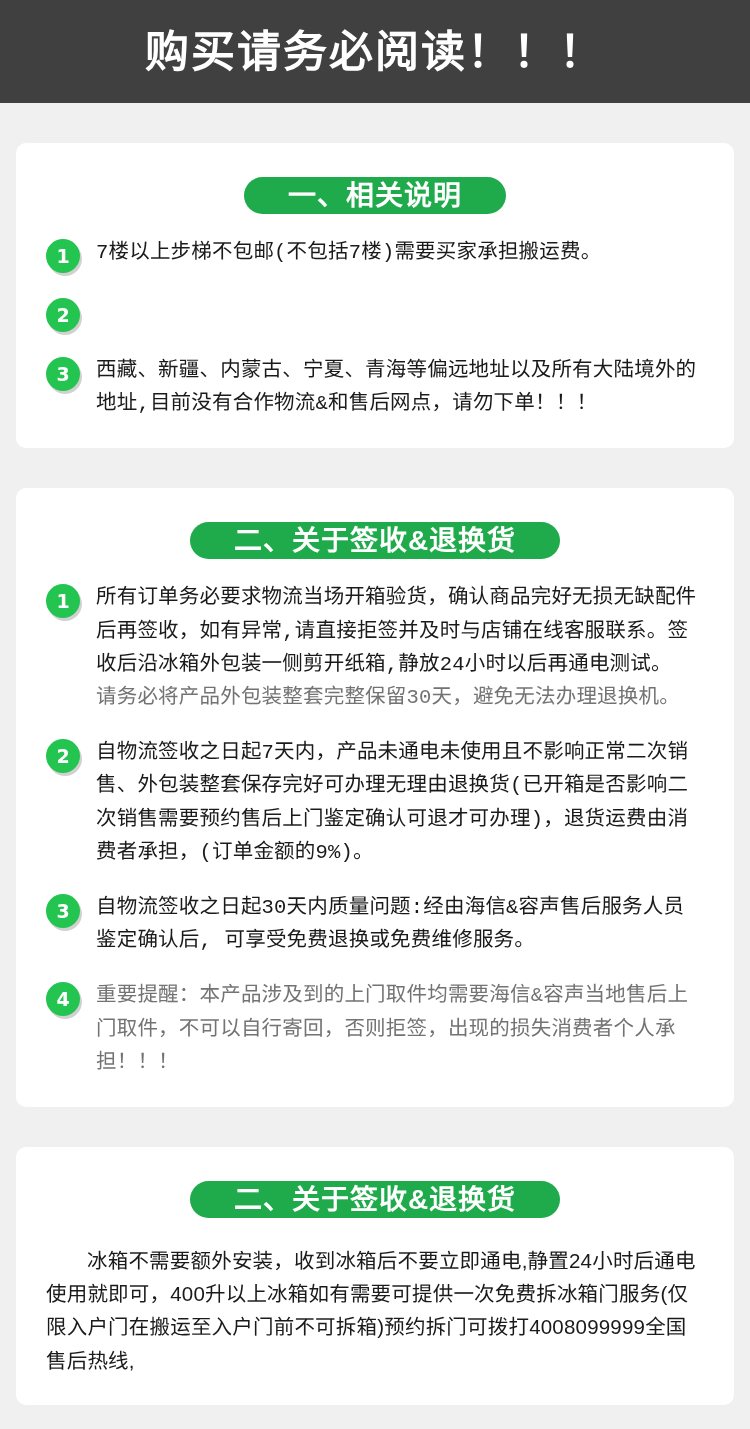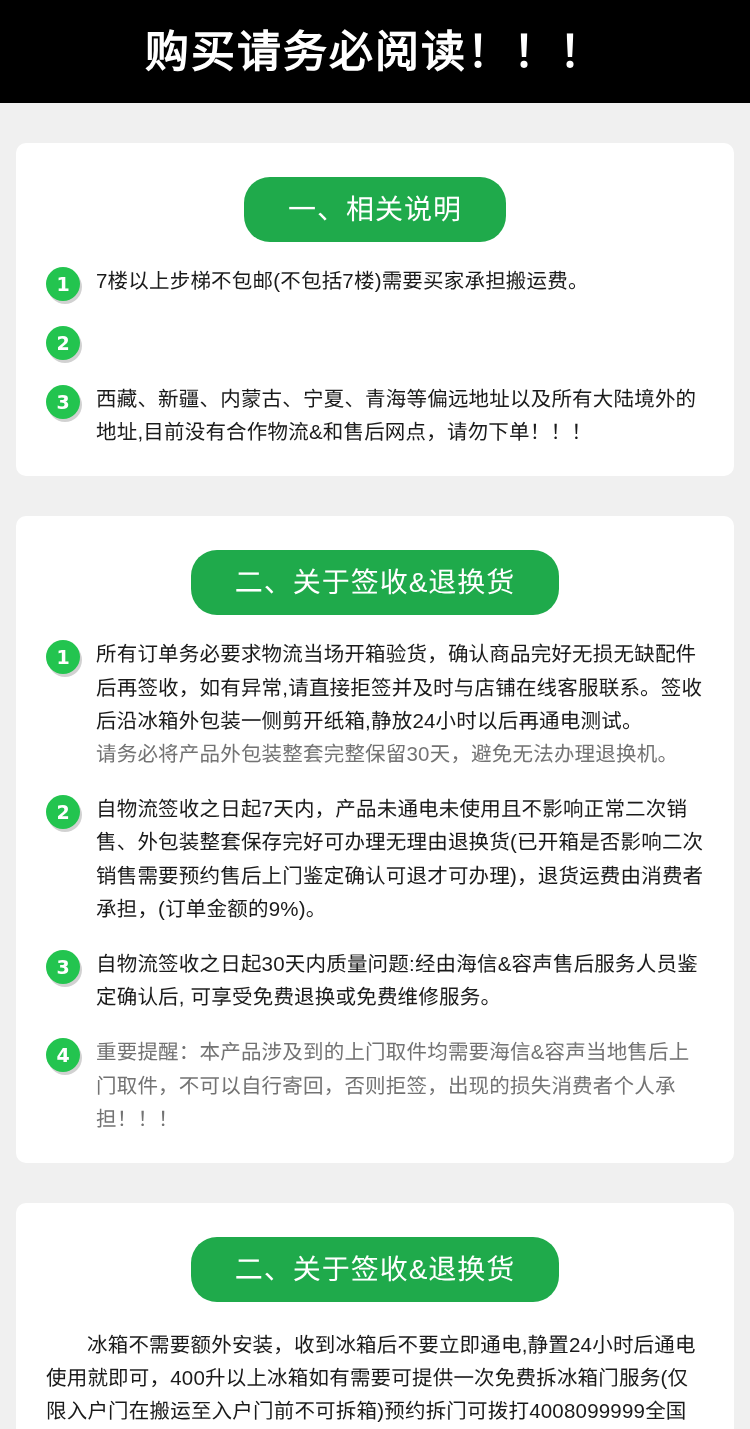--- a/index.html
+++ b/index.html
@@ -18,21 +18,21 @@
     width: 750px;
     min-height: 1429px;
     background: #f0f0f0;
     position: relative;
     box-sizing: border-box;
     padding-bottom: 60px;
   }
 
   
   .banner {
-    background: #000000;
+    background: #404040;
     height: 103px;
     display: flex;
     align-items: center;
     justify-content: center;
     text-align: center;
   }
   .banner-title {
     color: #ffffff;
     font-size: 44px;
     font-weight: bold;
@@ -56,23 +56,23 @@
   .pill-wrap {
     display: flex;
     justify-content: center;
     padding-top: 34px;
     padding-bottom: 16px;
   }
   .pill {
     background: #1faa4b;
     color: #ffffff;
     font-size: 28px;
-    font-weight: normal;
+    font-weight: bold;
     border-radius: 26px;
-    padding: 15px 44px;
+    padding: 1px 44px;
     line-height: 1.25;
     letter-spacing: 1px;
     white-space: nowrap;
   }
 
   
   .items {
     padding: 6px 30px 0 30px;
   }
   .item {
@@ -100,20 +100,21 @@
     font-family: "DejaVu Sans", sans-serif;
   }
 
   .text {
     flex: 1 1 auto;
     font-size: 20.5px;
     line-height: 1.62;
     color: #1a1a1a;
     letter-spacing: 0.2px;
     word-break: break-all;
+    font-family: Liberation Mono, monospace;
   }
   .text .red {
     color: #737373;
   }
   .text .line {
     display: block;
   }
 
   
   .para {

